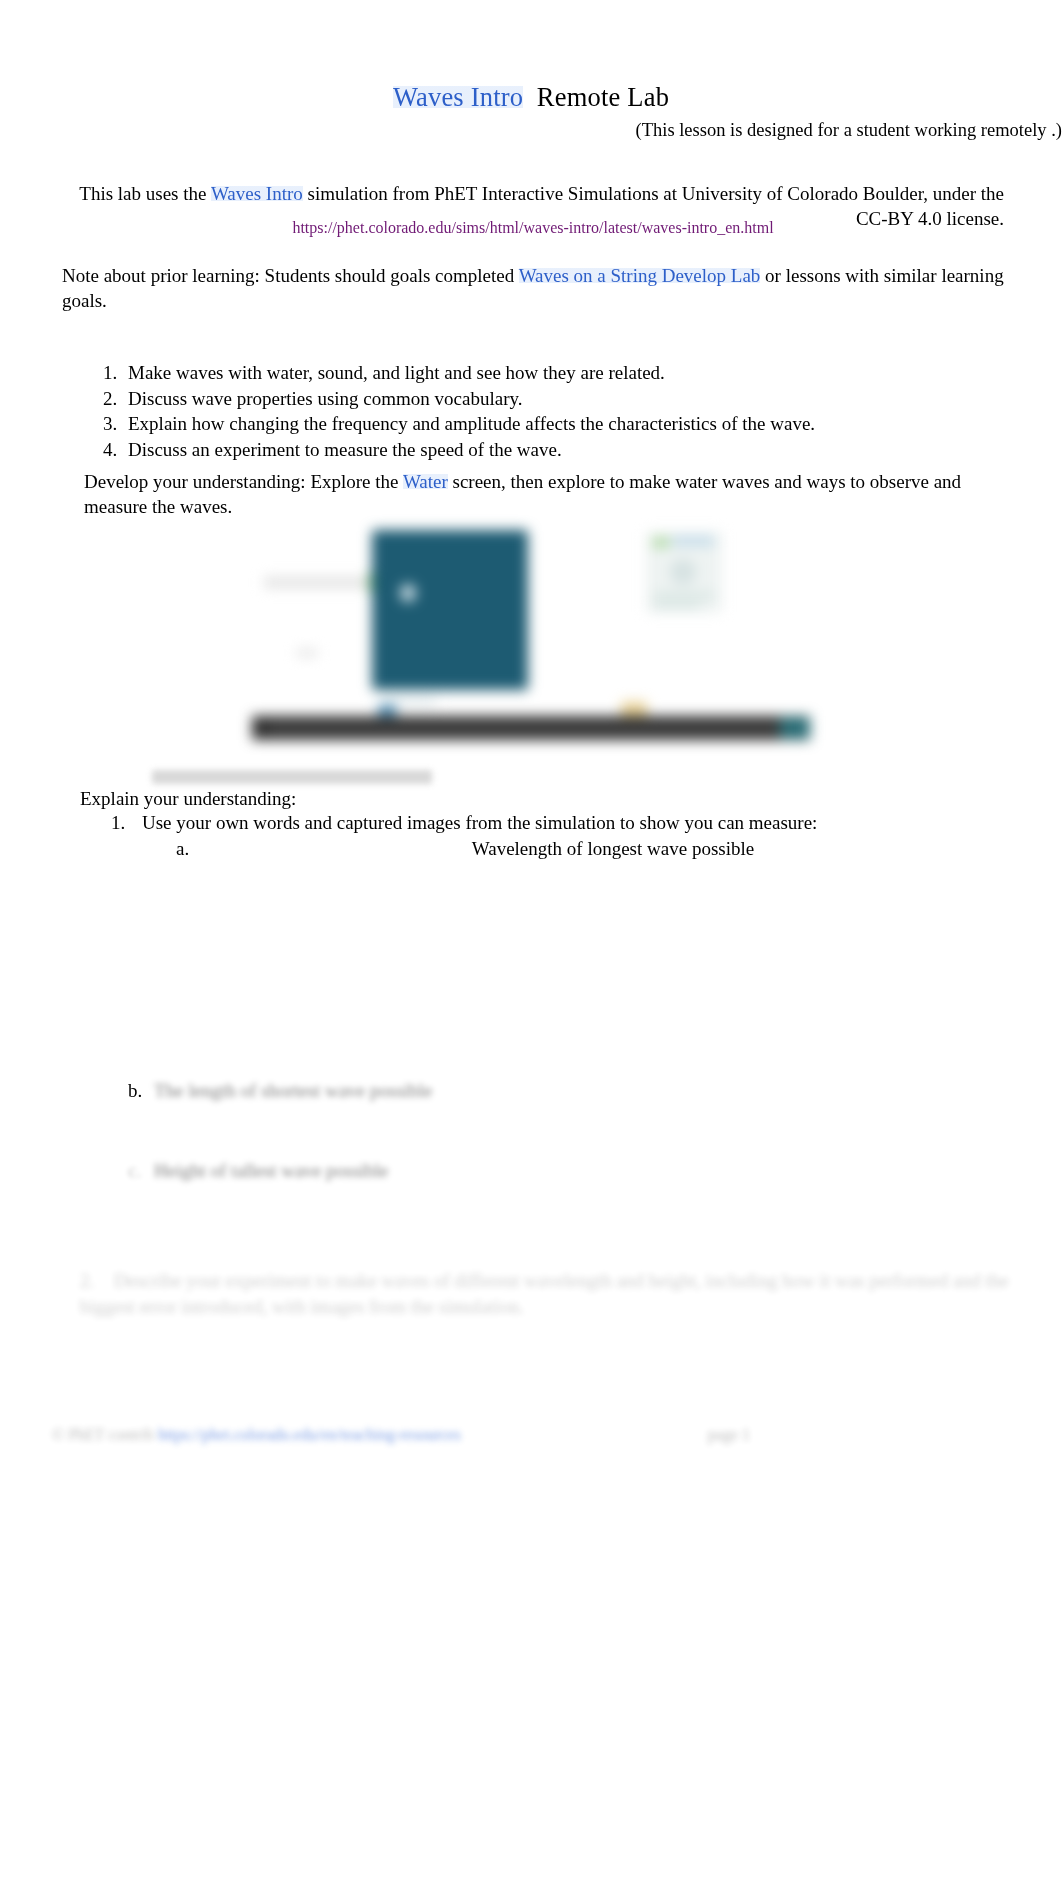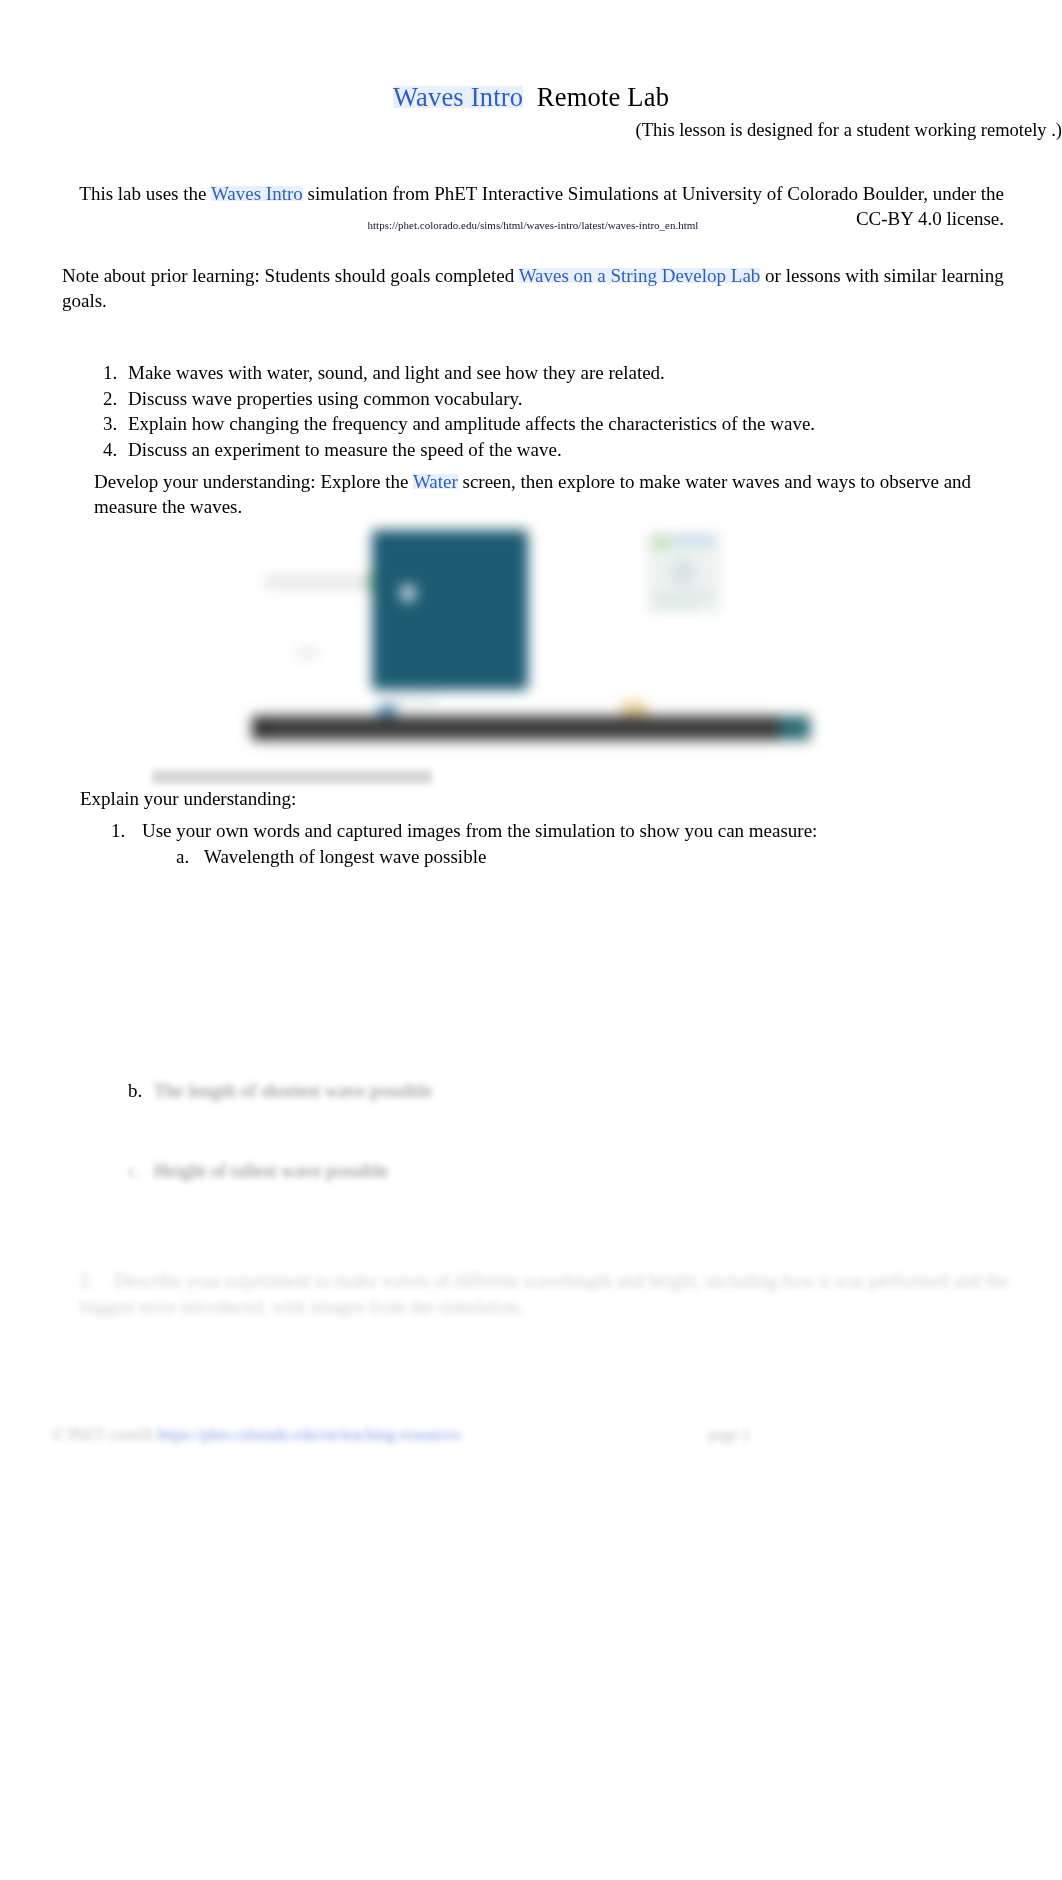--- a/index.html
+++ b/index.html
@@ -45,58 +45,59 @@
     font-size: 18.5px;
   }
 
   
   .blk {
     position: absolute;
     font-size: 19px;
     line-height: 1.30;
   }
   #intro-para   { top: 182px; left: 62px; width: 942px; text-align: right; }
-  #sim-url      { top: 218px; left: 62px; width: 942px; text-align: center; font-size: 11px; color: #0f172a; }
+  #sim-url      { top: 218px; left: 62px; width: 942px; text-align: center; font-size: 16px; color: #701a75; }
   #prior-para   { top: 264px; left: 62px; width: 950px; }
   #goals-head   { top: 337px; left: 62px; width: 942px; }
   #goals-list   { top: 360px; left: 62px; width: 942px; }
-  #develop-para { top: 470px; left: 84px; width: 930px; margin-left: 10px; }
+  #develop-para { top: 470px; left: 84px; width: 930px; }
   #explain-head { top: 787px; left: 80px; width: 942px; }
   #explain-list { top: 810px; left: 80px; width: 942px; }
 
   ol.goals {
     list-style: decimal;
     margin: 0 0 0 60px;
     padding: 0;
   }
   ol.goals li {
     font-size: 19px;
     line-height: 1.345;
     padding-left: 6px;
   }
 
   ol.explain {
     list-style: decimal;
-    margin: 8px 0 0 50px;
+    margin: 0 0 0 50px;
     padding: 0;
   }
   ol.explain > li {
     font-size: 19px;
     line-height: 1.35;
     padding-left: 12px;
   }
   ol.sub-alpha {
     list-style: lower-alpha;
     margin: 0 0 0 52px;
     padding: 0;
   }
   ol.sub-alpha > li {
     font-size: 19px;
     line-height: 1.35;
     padding-left: 10px;
+    text-align: center;
   }
 
   
   .blurred {
     filter: blur(3.2px);
     opacity: 0.62;
     color: #1a1a1a;
   }
   .blurred-soft {
     filter: blur(3.0px);

